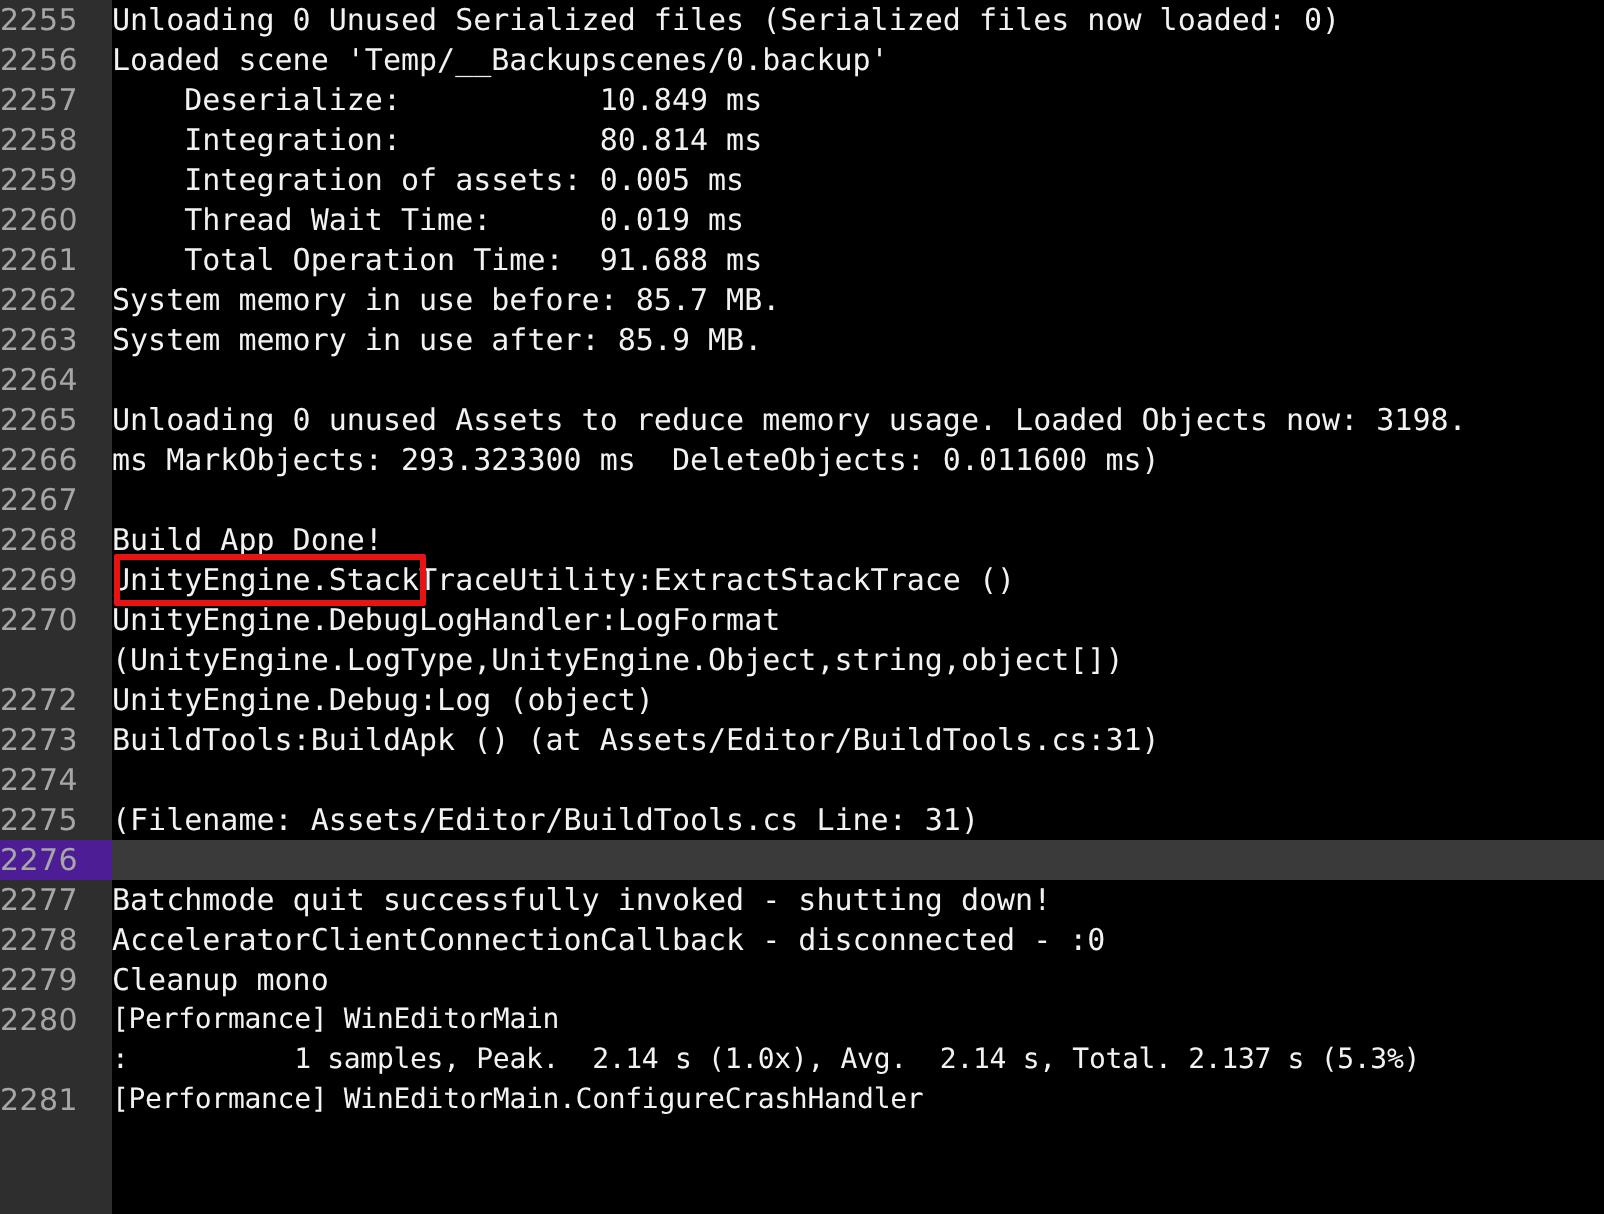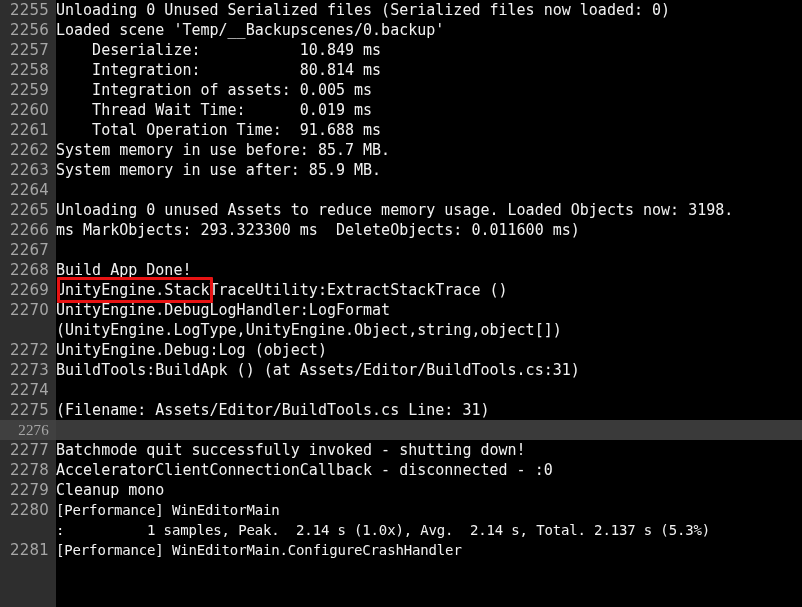--- a/index.html
+++ b/index.html
@@ -42,29 +42,28 @@
     display: flex;
     align-items: flex-start;
     width: 802px;
     min-height: 20px;
   }
 
   .log-row.selected .row-content {
     background: #3a3a3a;
   }
   .log-row.selected .row-gutter {
-    background: #404040;
-    font-family: Liberation Serif, serif;
+    background: #4c1d95;
   }
 
   .row-gutter {
     flex: 0 0 56px;
     width: 56px;
     box-sizing: border-box;
-    padding-right: 7px;
+    padding-right: 21px;
     text-align: right;
     color: #a6a6a6;
     background: #2e2e2e;
     font-size: 15px;
     line-height: 20px;
     font-family: "DejaVu Sans", "Liberation Sans", sans-serif;
     letter-spacing: 0.2px;
     user-select: none;
   }
 

